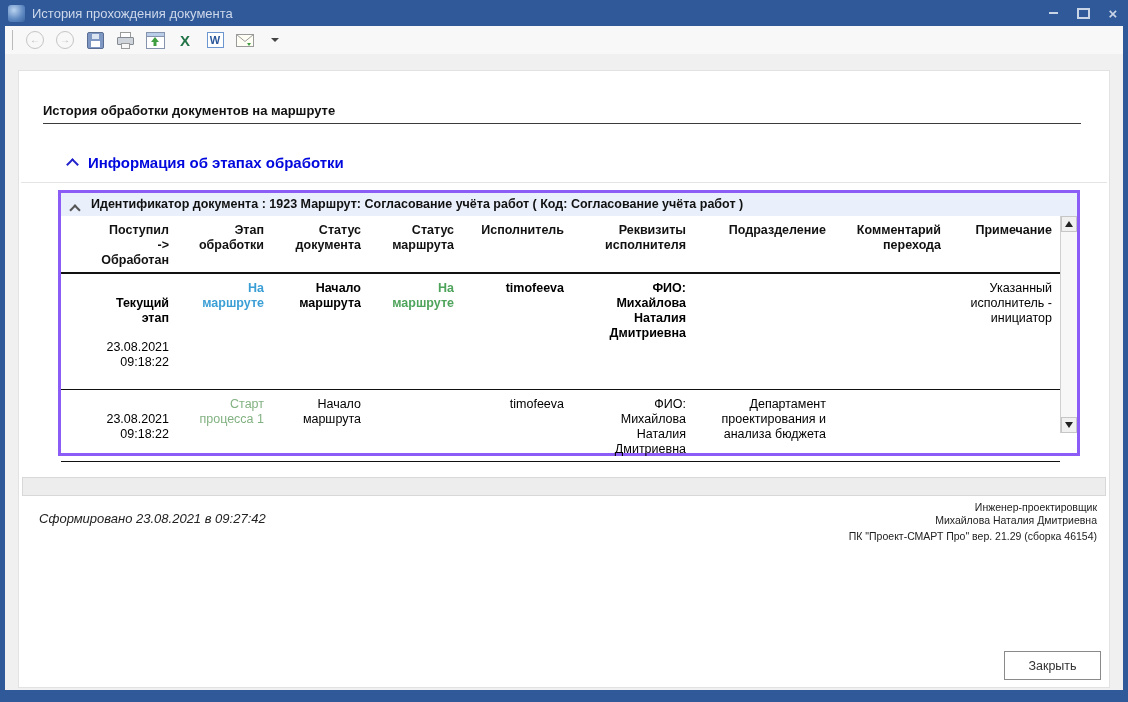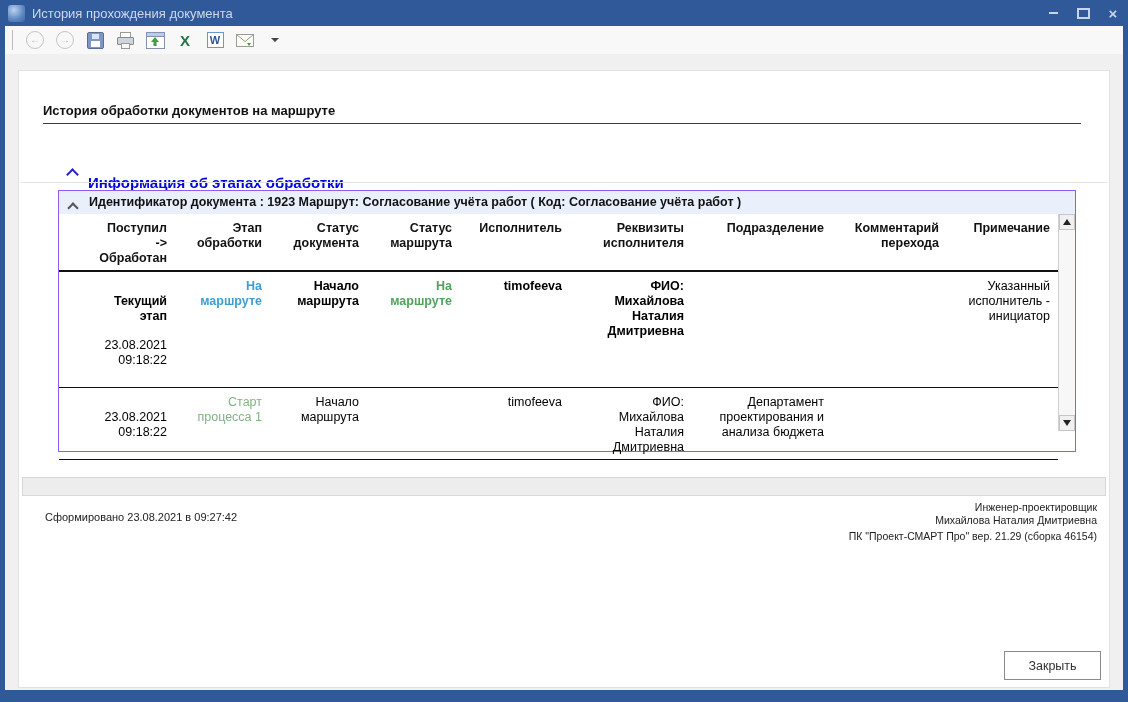--- a/index.html
+++ b/index.html
@@ -42,24 +42,24 @@
   .word-box{width:15px;height:14px;background:#fff;border:1px solid #6b96cf;color:#2b579a;
     font-weight:bold;font-size:11px;display:flex;align-items:center;justify-content:center;}
   .tri-dd{width:0;height:0;border-left:4px solid transparent;border-right:4px solid transparent;border-top:4px solid #444;}
   
   .panel{position:absolute;left:13px;right:13px;top:44px;bottom:2px;background:#fff;border:1px solid #e2e2e2;}
   .report-title{position:absolute;left:24px;top:32px;font-size:13px;font-weight:bold;color:#111;}
   .title-rule{position:absolute;left:24px;right:28px;top:52px;border-top:1px solid #3c3c3c;}
   .section-row{position:absolute;left:49px;top:83px;display:flex;align-items:center;}
   .caret-up{width:7px;height:7px;border-left:2px solid #2222cc;border-top:2px solid #2222cc;
     transform:rotate(45deg);display:inline-block;margin-top:4px;}
-  .section-heading{margin-left:11px;font-size:15px;font-weight:bold;color:#0008dd;margin-top:20px;}
+  .section-heading{margin-left:11px;font-size:15px;font-weight:bold;color:#0008dd;}
   .section-divider{position:absolute;left:2px;right:2px;top:111px;border-top:1px solid #e4e4e4;}
   
-  .group{position:absolute;left:39px;top:119px;width:1016px;border:1px solid #8b5cf6;background:#eab308;}
+  .group{position:absolute;left:39px;top:119px;width:1016px;border:3px solid #8b5cf6;background:#eab308;}
   .group-header{position:relative;background:#e9effb;padding:4px 8px 4px 30px;
     font-size:12.5px;font-weight:bold;color:#111;line-height:15px;}
   .group-caret{position:absolute;left:10px;top:13px;width:6px;height:6px;
     border-left:2px solid #555;border-top:2px solid #555;transform:rotate(45deg);}
   .table-wrap{display:flex;height:217px;background:#fff;}
   table.grid{border-collapse:collapse;table-layout:fixed;width:999px;}
   table.grid th,table.grid td{vertical-align:top;text-align:right;font-size:12.5px;
     line-height:15px;white-space:pre-line;padding:7px 8px 4px 11px;overflow:hidden;}
   table.grid th{font-weight:bold;color:#111;border-bottom:2px solid #111;}
   tr.hdr{height:49px;}
@@ -76,21 +76,21 @@
   
   .vscroll{width:17px;background:#f7f7f7;border-left:1px solid #d0d0d0;
     display:flex;flex-direction:column;justify-content:space-between;box-sizing:border-box;}
   .vs-btn{height:16px;background:#f0f0f0;border:1px solid #c6c6c6;box-sizing:border-box;
     display:flex;align-items:center;justify-content:center;}
   .tri-up{width:0;height:0;border-left:4px solid transparent;border-right:4px solid transparent;border-bottom:6px solid #222;}
   .tri-down{width:0;height:0;border-left:4px solid transparent;border-right:4px solid transparent;border-top:6px solid #222;}
   
   .hscroll-band{position:absolute;left:3px;right:3px;top:406px;height:19px;
     background:#ededed;border:1px solid #d8d8d8;box-sizing:border-box;}
-  .footer-generated{position:absolute;left:26px;top:440px;font-size:11px;color:#222;}
+  .footer-generated{position:absolute;left:20px;top:440px;font-size:13px;color:#222;font-style:italic;}
   .footer-right{position:absolute;right:12px;top:430px;text-align:right;font-size:10.5px;
     color:#222;line-height:13px;}
   .footer-right .app-line{margin-top:3px;}
   .close-btn{position:absolute;right:8px;bottom:7px;width:97px;height:29px;background:#fff;
     border:1px solid #8a8a8a;font-size:12.5px;color:#333;display:flex;align-items:center;
     justify-content:center;font-family:inherit;margin-top:16px;}
 </style>
 </head>
 <body>
 

